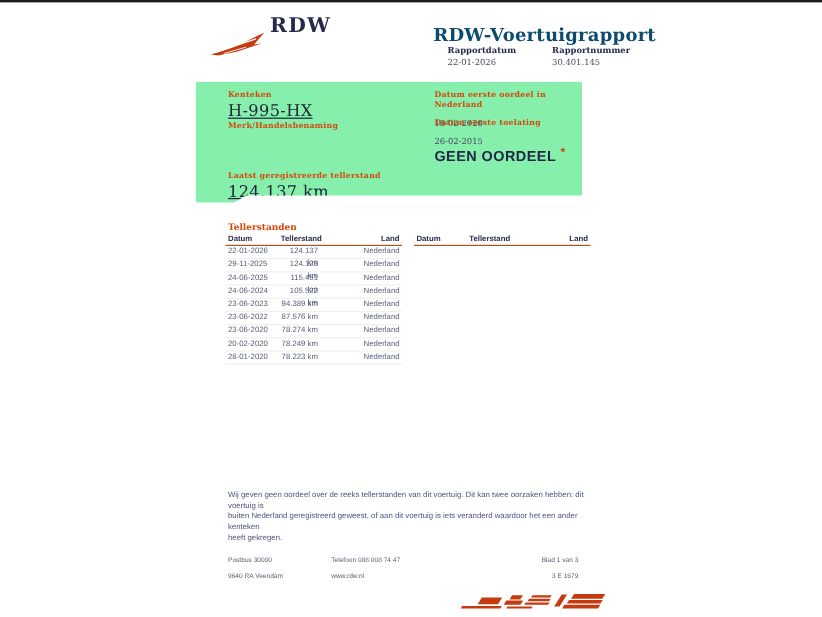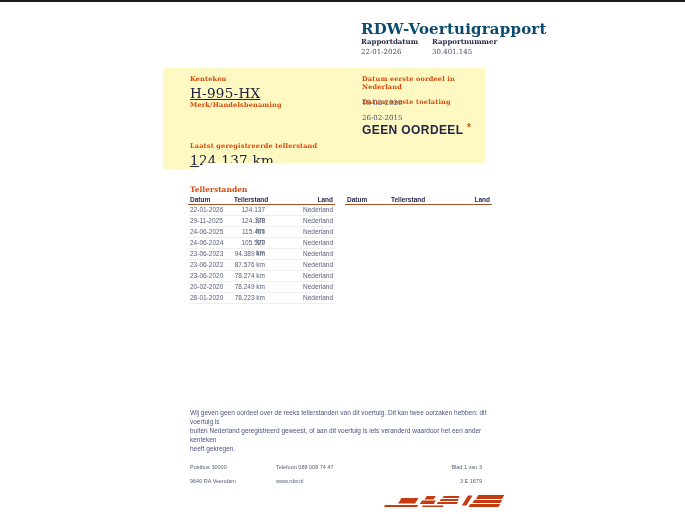--- a/index.html
+++ b/index.html
@@ -7,27 +7,27 @@
         font-family:"Liberation Sans",sans-serif;}
   .top-border{position:absolute;top:0;left:0;width:100%;height:2px;background:#1b1b1b;}
 
   
   .logo{position:absolute;left:173px;top:10px;width:100px;height:40px;}
   .logo svg{position:absolute;left:2px;top:16px;}
   .logo .wordmark{position:absolute;left:52px;top:2px;font:bold 17px "DejaVu Serif",serif;
         color:#26294B;letter-spacing:1px;}
   .doc-title{position:absolute;left:361px;top:20px;font:bold 15px "DejaVu Serif",serif;
         color:#0c4a6e;letter-spacing:.2px;}
-  .meta{position:absolute;left:361px;top:37px;display:flex;gap:14px;}
+  .meta{position:absolute;left:373px;top:37px;display:flex;gap:30px;}
   .meta .pair{display:flex;flex-direction:column;}
   .meta .k{font:bold 7px "DejaVu Serif",serif;color:#26294B;}
   .meta .v{font:7px "DejaVu Serif",serif;color:#474B63;margin-top:2px;}
 
   
-  .sumbox{position:absolute;left:163px;top:68px;width:322px;height:101px;background:#fef9c3;
+  .sumbox{position:absolute;left:163px;top:68px;width:322px;height:101px;background:#86efac;
         clip-path:polygon(0 0,100% 0,100% 94%,13% 94%,9.9% 100%,0 100%);}
   .sumbox .lbl{font:bold 6.5px "DejaVu Serif",serif;color:#D5490A;letter-spacing:.2px;}
   .sumbox .big{font:13.5px "DejaVu Serif",serif;color:#20243A;letter-spacing:.3px;margin-top:2px;text-decoration:underline;}
   .sumbox .sm{font:7px "DejaVu Serif",serif;color:#44485E;margin-top:8px;}
   .field{position:absolute;}
   .f-kenteken{left:27px;top:7px;}
   .f-merk{left:27px;top:33px;}
   .f-teller{left:27px;top:74px;}
   .f-afgifte{left:199px;top:7px;}
   .f-toelating{left:199px;top:30px;}
@@ -63,20 +63,28 @@
   .pf-left{left:0;} .pf-mid{left:86px;} .pf-right{right:0;text-align:right;}
 
   .bottom-graphic{position:absolute;left:368px;top:494px;width:158px;height:18px;}
 </style>
 </head>
 <body>
 
 <div class="page">
   <div class="top-border"></div>
 
+  <div class="logo">
+    <svg width="46" height="22" viewBox="0 0 120 56">
+      <path d="M2 50 L46 36 L74 24 L118 2 L96 28 L112 26 L58 44 L18 52 Z" fill="#C53A0F"></path>
+      <line x1="14" y1="45" x2="100" y2="16" stroke="#ffffff" stroke-width="3"></line>
+      <line x1="30" y1="48" x2="78" y2="34" stroke="#ffffff" stroke-width="2"></line>
+    </svg>
+    <span class="wordmark">RDW</span>
+  </div>
 
   <div class="doc-title">RDW-Voertuigrapport</div>
 
   <div class="meta">
     <div class="pair">
       <span class="k">Rapportdatum</span>
       <span class="v">22-01-2026</span>
     </div>
     <div class="pair">
       <span class="k">Rapportnummer</span>

